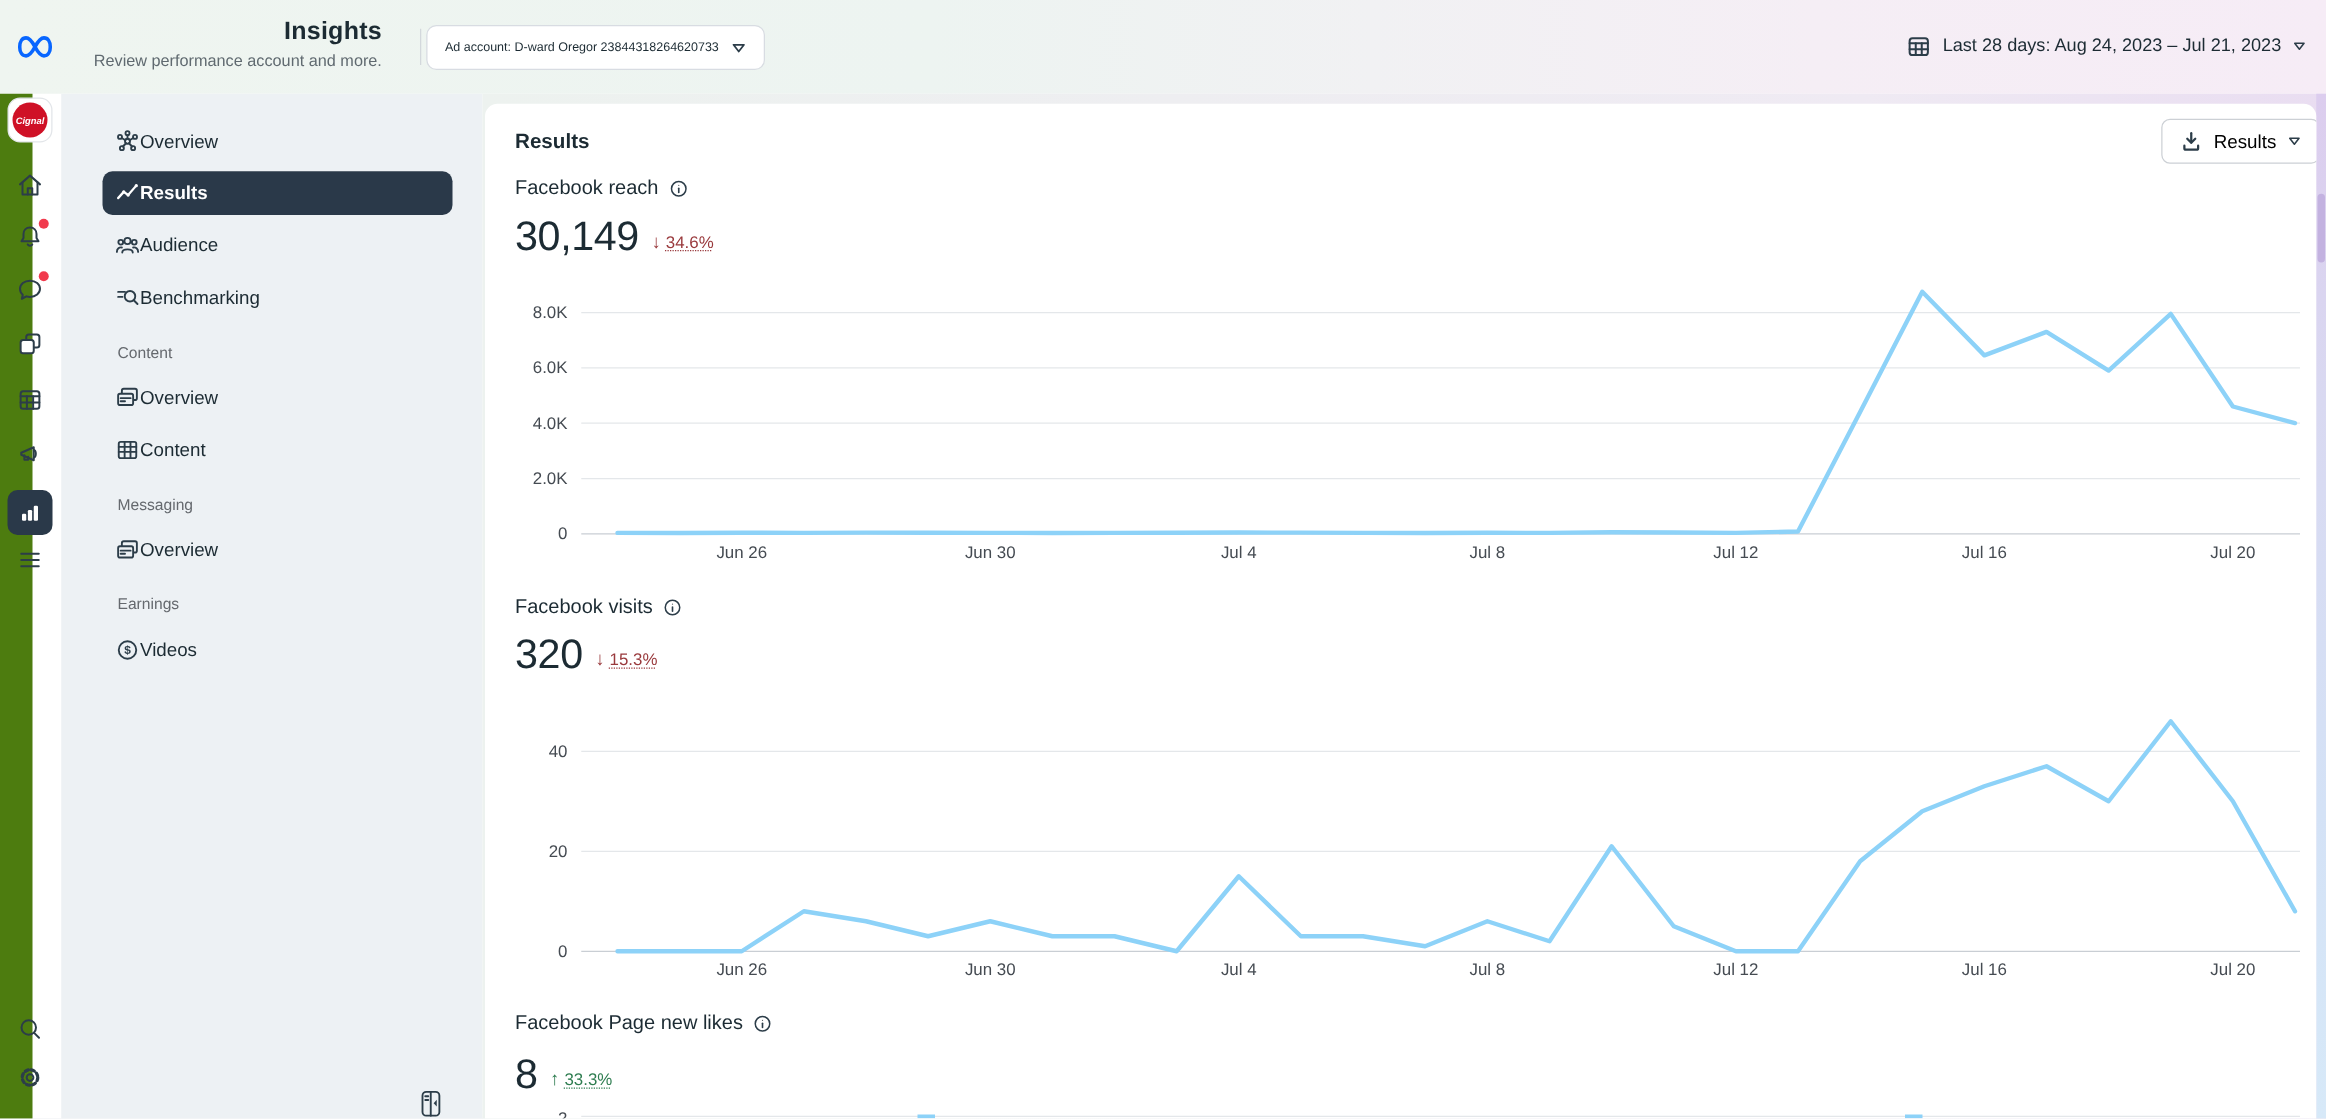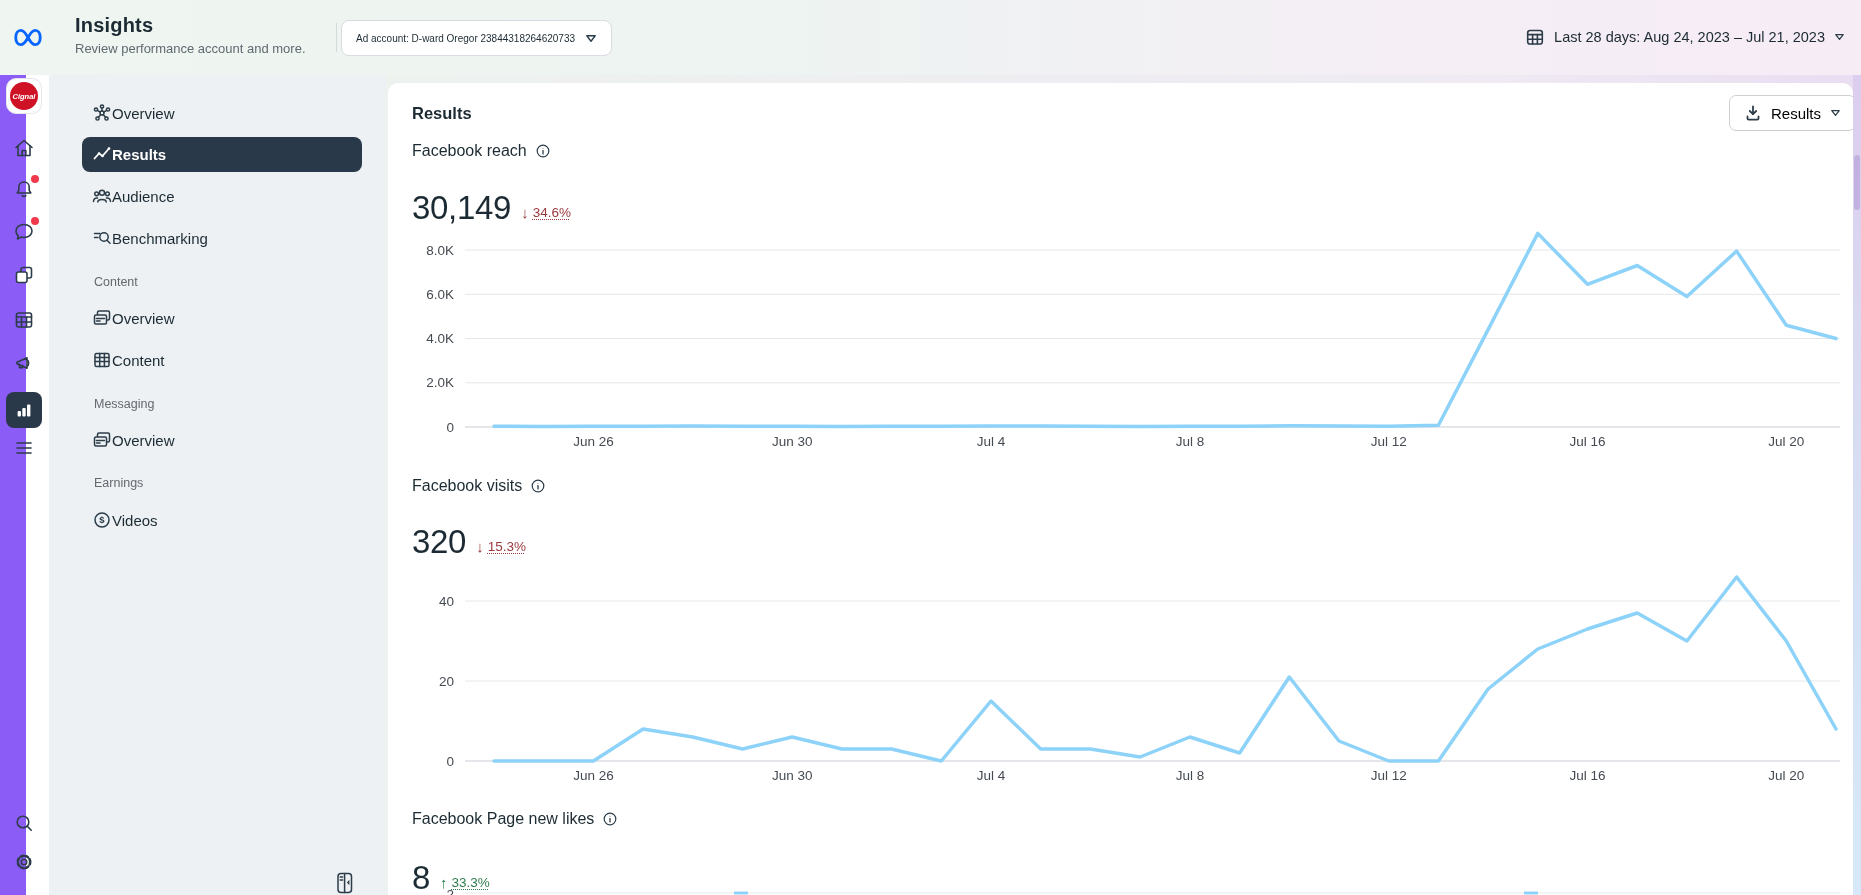--- a/index.html
+++ b/index.html
@@ -2,33 +2,33 @@
 <html style="--brand-blue: #0866ff; --line-blue: #8dd2f8; --negative-red: #99393c; --positive-green: #2e7d50; --nav-selected-bg: #2a3949; --notification-red: #f13a4d; --text-primary: #1c2b33; --text-secondary: #606a70; --sidebar-bg: #edf1f4; --topbar-left: #eff5f0; --topbar-right: #f5eef5; --card-bg: #ffffff; --grid-line: #e4e7ea;"><head>
 <meta charset="utf-8">
 <style>
   * { margin:0; padding:0; box-sizing:border-box; }
   html,body { background:#e9ecef; font-family:"Liberation Sans","DejaVu Sans",sans-serif; }
   #app { position:relative; width:1861px; height:895px; overflow:hidden; background:#fff;
          color:var(--text-primary,#1c2b33); }
 
   
   .topbar { position:absolute; left:0; top:0; width:1861px; height:75px;
-            background:linear-gradient(90deg,var(--topbar-left) 0%,#edf4f1 40%,var(--topbar-right) 78%,#f6ecf6 100%); }
+            background:linear-gradient(90deg,var(--topbar-left) 0%,#edf4f1 40%,var(--topbar-right) 78%,#f6ecf6 100%);text-align:right; }
   .logo-box { position:absolute; left:8px; top:17px; width:40px; height:40px; display:flex; align-items:center; justify-content:center; }
   .title-block { position:absolute; left:75px; top:14px; }
   .page-title { font-size:20px; font-weight:700; letter-spacing:.2px; }
   .page-subtitle { font-size:13px; color:var(--text-secondary); margin-top:4px; }
   .topbar-divider { position:absolute; left:336px; top:23px; width:1px; height:29px; background:#d3d8dc; }
   .account-pill { position:absolute; left:341px; top:20px; height:36px; padding:0 14px; display:flex; align-items:center; gap:10px;
                   background:#fff; border:1px solid #d8dce2; border-radius:8px; font-size:10px; cursor:pointer; }
   .date-range { position:absolute; right:16px; top:23px; height:28px; display:flex; align-items:center; gap:9px;
                 font-size:14.5px; cursor:pointer; }
 
   
-  .rail { position:absolute; left:0; top:75px; width:26px; bottom:0; background:#8b5cf6; }
+  .rail { position:absolute; left:0; top:75px; width:26px; bottom:0; background:#4d7c0f; }
   .rail-btn { position:absolute; left:6px; width:36px; height:36px; display:flex; align-items:center; justify-content:center; cursor:pointer; border-radius:8px; }
   .avatar { background:#fff; border:1px solid #e2e5e9; border-radius:10px; }
   .avatar-inner { width:28px; height:28px; border-radius:50%; background:#cf1126; color:#fff; display:flex; align-items:center; justify-content:center;
                   font-size:7.5px; font-weight:700; font-style:italic; }
   .rail-selected { background:var(--nav-selected-bg); }
   .dot { position:absolute; width:8px; height:8px; border-radius:50%; background:var(--notification-red); top:3px; right:3px; }
 
   
   .sidebar { position:absolute; left:49px; top:75px; width:337px; bottom:0; background:var(--sidebar-bg); }
   .nav-row { position:absolute; left:33px; width:280px; height:35px; display:flex; align-items:center; padding-left:10px;
@@ -44,21 +44,21 @@
                  background:linear-gradient(180deg,#dccdee 0%,#d9d9f1 30%,#d4e2f6 70%,#d7e9f8 100%); }
   .scroll-thumb { position:absolute; right:1px; top:80px; width:6px; height:55px; border-radius:3px; background:#c3b2e0; }
   .card { position:absolute; left:388px; top:83px; width:1465px; height:812px; background:var(--card-bg);
           border-radius:10px 10px 0 0; overflow:hidden; }
   .card-heading { position:absolute; left:24px; top:21px; font-size:16.5px; font-weight:700; }
   .export-btn { position:absolute; left:1341px; top:12px; height:36px; padding:0 14px; display:flex; align-items:center; gap:9px;
                 background:#fff; border:1px solid #ccd0d5; border-radius:7px; font-size:15px; cursor:pointer; }
 
   .metric-label { position:absolute; left:24px; display:flex; align-items:center; gap:8px; font-size:16px; }
   .metric-value-row { position:absolute; left:24px; display:flex; align-items:flex-end; gap:10px; }
-  .metric-value { font-size:33px; line-height:36px; letter-spacing:-.3px;margin-top:19px; }
+  .metric-value { font-size:33px; line-height:36px; letter-spacing:-.3px; }
   .delta { display:flex; align-items:center; gap:4px; margin-bottom:5px; }
   .delta .arrow { font-size:15px; }
   .delta .pct { font-size:13.5px; text-decoration:underline dotted; text-decoration-thickness:1px; text-underline-offset:2px; cursor:pointer; }
   .delta.down { color:var(--negative-red); }
   .delta.up { color:var(--positive-green); }
 
   .chart { position:absolute; left:0; overflow:visible; }
   .gridline { stroke:var(--grid-line); stroke-width:1; }
   .axisline { stroke:#c9ced4; stroke-width:1; }
   .ylab, .xlab { fill:#454b52; font-size:13.5px; font-family:"Liberation Sans","DejaVu Sans",sans-serif; }

